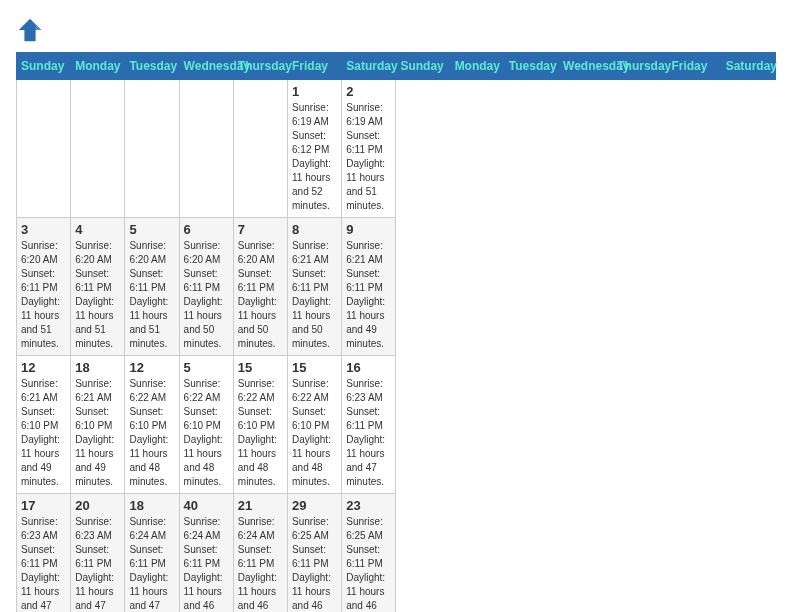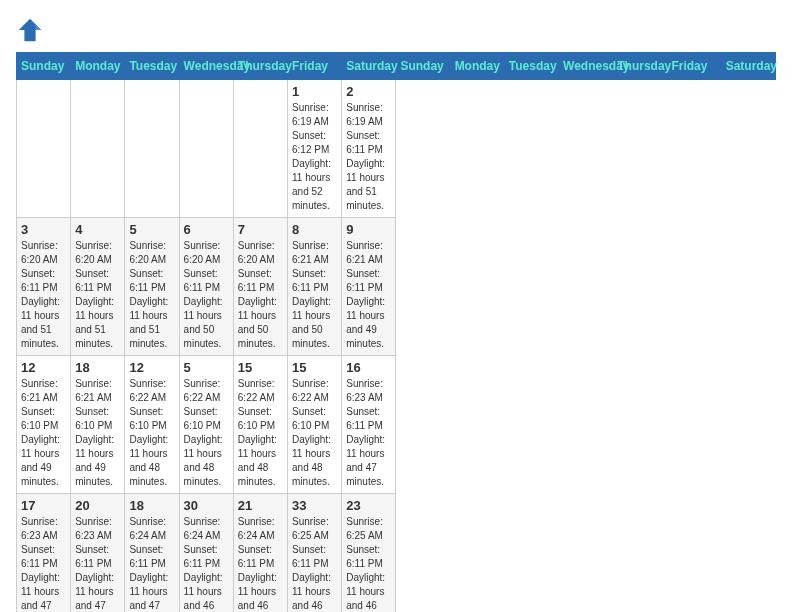--- a/index.html
+++ b/index.html
@@ -254,33 +254,33 @@
 Sunset: 6:11 PM
 Daylight: 11 hours and 47 minutes.</div>
         </td>
         <td>
           <span class="day-number">18</span>
           <div class="day-info" style="white-space: pre-line;">Sunrise: 6:24 AM
 Sunset: 6:11 PM
 Daylight: 11 hours and 47 minutes.</div>
         </td>
         <td>
-          <span class="day-number">30</span>
+          <span class="day-number">40</span>
           <div class="day-info" style="white-space: pre-line;">Sunrise: 6:24 AM
 Sunset: 6:11 PM
 Daylight: 11 hours and 46 minutes.</div>
         </td>
         <td>
           <span class="day-number">21</span>
           <div class="day-info" style="white-space: pre-line;">Sunrise: 6:24 AM
 Sunset: 6:11 PM
 Daylight: 11 hours and 46 minutes.</div>
         </td>
         <td>
-          <span class="day-number">33</span>
+          <span class="day-number">29</span>
           <div class="day-info" style="white-space: pre-line;">Sunrise: 6:25 AM
 Sunset: 6:11 PM
 Daylight: 11 hours and 46 minutes.</div>
         </td>
         <td>
           <span class="day-number">23</span>
           <div class="day-info" style="white-space: pre-line;">Sunrise: 6:25 AM
 Sunset: 6:11 PM
 Daylight: 11 hours and 46 minutes.</div>
         </td>

